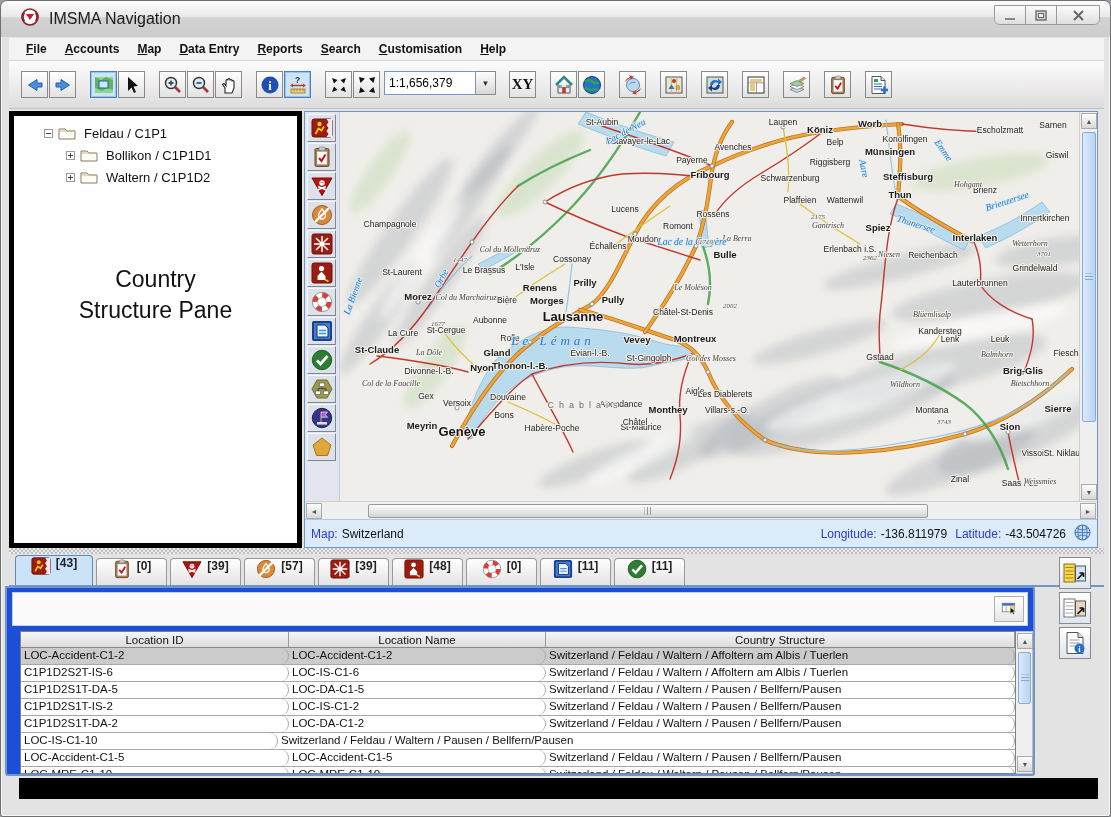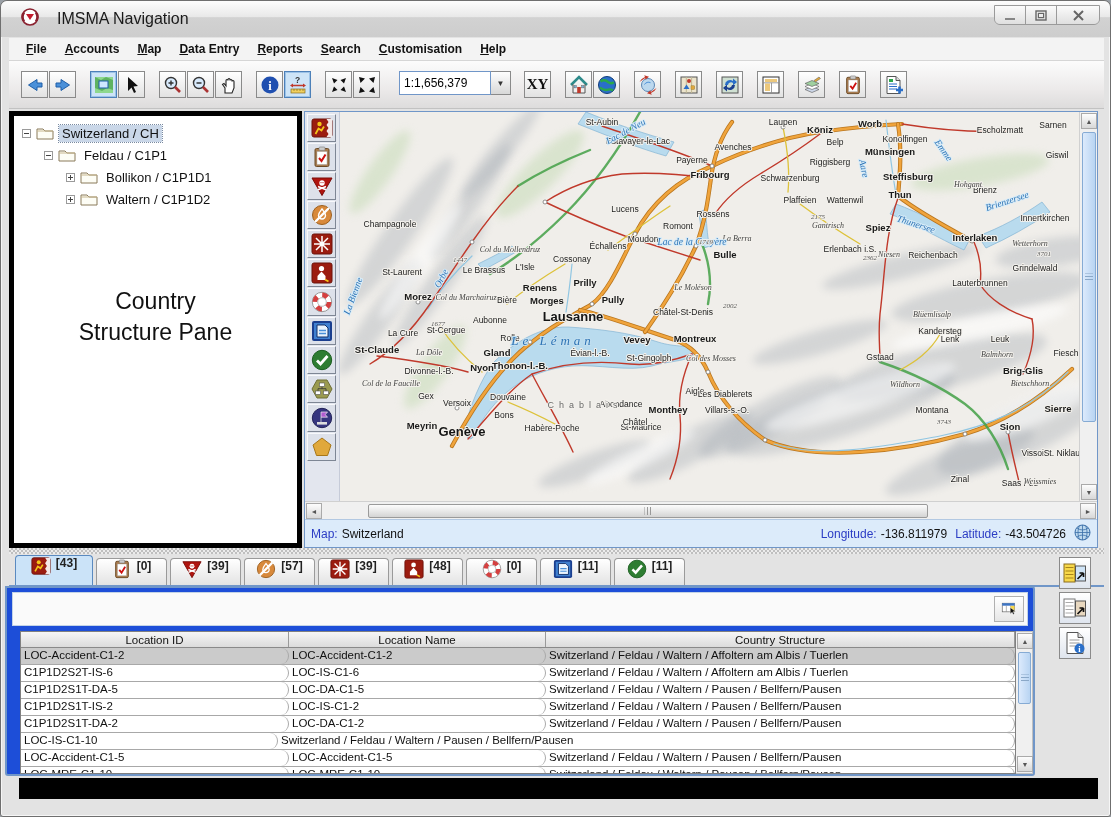--- a/index.html
+++ b/index.html
@@ -3,39 +3,39 @@
 <meta charset="utf-8">
 <style>
   html,body{margin:0;padding:0;background:#9aa0a6;font-family:"Liberation Sans",sans-serif;}
   *{box-sizing:border-box;}
   .window{position:relative;width:1111px;height:817px;background:#e3e3e3;border:1px solid #6f6f6f;
     border-radius:7px 7px 3px 3px;overflow:hidden;box-shadow:inset 0 0 0 1px #f6f6f6;}
   
   .titlebar{position:absolute;left:0;top:0;width:100%;height:36px;
     background:linear-gradient(#fdfdfd,#e8e8e8 45%,#d2d2d2 46%,#cdcdcd);border-radius:7px 7px 0 0;
     display:flex;align-items:center;padding:0 10px 0 20px;}
-  .app-title{font-size:16px;color:#1a1a1a;margin-left:18px;flex:1;}
+  .app-title{font-size:16px;color:#1a1a1a;margin-left:10px;flex:1;}
   .win-controls{display:flex;border:1px solid #9a9a9a;border-radius:0 0 6px 6px;overflow:hidden;height:20px;margin-top:-9px;}
   .win-btn{width:31px;height:20px;background:linear-gradient(#fbfbfb,#dcdcdc);border-right:1px solid #9a9a9a;
     display:flex;align-items:center;justify-content:center;cursor:default;}
   .win-btn:last-child{border-right:none;width:42px;}
   
   .menubar{position:absolute;left:8px;top:37px;width:1095px;height:23px;background:#f3f3f3;
     border-bottom:1px solid #d6d6d6;display:flex;align-items:center;padding-left:8px;}
   .menu-item{font-size:12px;font-weight:bold;color:#111;padding:2px 9px;}
   
   .toolbar{position:absolute;left:8px;top:60px;width:1095px;height:48px;
     background:linear-gradient(#fcfcfc,#eceaea 60%,#dddcdc);border-bottom:1px solid #c2c2c2;
     display:flex;align-items:center;padding-left:12px;}
   .tb-group{display:flex;margin-right:13px;}
   .tb{width:27px;height:27px;padding:2px;border:1px solid #8a8a8a;background:linear-gradient(#ffffff,#e2e2e2);
     margin-right:1px;display:flex;align-items:center;justify-content:center;}
   .tb svg{width:20px;height:20px;}
   .tb.pressed{background:#cde4f7;border-color:#4d80b8;box-shadow:inset 0 0 0 1px #9cc3e8;}
-  .scale-combo{display:flex;height:24px;margin-left:18px;border-radius:7px;}
+  .scale-combo{display:flex;height:24px;margin-left:3px;border-radius:7px;}
   .scale-input{width:92px;height:24px;border:1px solid #7096c8;font-size:12px;padding:2px 4px;
     font-family:"Liberation Sans",sans-serif;}
   .scale-drop{width:20px;height:24px;border:1px solid #8a8a8a;border-left:none;
     background:linear-gradient(#fefefe,#d8d8d8);font-size:8px;color:#333;display:flex;align-items:center;justify-content:center;}
   .tb-xy{font-weight:bold;font-size:15px;color:#111;font-family:"Liberation Serif",serif;}
   
   .country-pane{position:absolute;left:8px;top:110px;width:293px;height:437px;background:#fff;
     border:5px solid #000;}
   .tree{padding:6px 2px;}
   .tree-row{display:flex;align-items:center;height:22px;font-size:13px;color:#111;white-space:nowrap;}
@@ -349,28 +349,20 @@
             <rect x="5" y="4" width="4" height="3" fill="#2aa84a"></rect>
             <path d="M5,9 h8 M5,11.5 h8 M5,14 h8" stroke="#2a6fc9" stroke-width="1"></path>
             <path d="M15.5,11.5 v7 M12,15 h7" stroke="#2a6fc9" stroke-width="2.6"></path>
           </svg>
         </button>
     </span>
   </div>
 
   <div class="country-pane">
     <div class="tree">
-      <div class="tree-row" style="padding-left:6px;">
-        <span class="expander"></span>
-        <span class="folder"><svg viewBox="0 0 18 14">
-              <path d="M1,3 h6 l2,2 h8 v8 H1z" fill="#fdfdf5" stroke="#8a7a5a"></path>
-              <path d="M1,5 h16" stroke="#c8b890"></path>
-            </svg></span>
-        <span class="tree-label selected">Switzerland / CH</span>
-      </div>
       <div class="tree-row" style="padding-left:28px;">
         <span class="expander"></span>
         <span class="folder"><svg viewBox="0 0 18 14">
               <path d="M1,3 h6 l2,2 h8 v8 H1z" fill="#fdfdf5" stroke="#8a7a5a"></path>
               <path d="M1,5 h16" stroke="#c8b890"></path>
             </svg></span>
         <span class="tree-label">Feldau / C1P1</span>
       </div>
       <div class="tree-row" style="padding-left:50px;">
         <span class="expander plus"></span>

